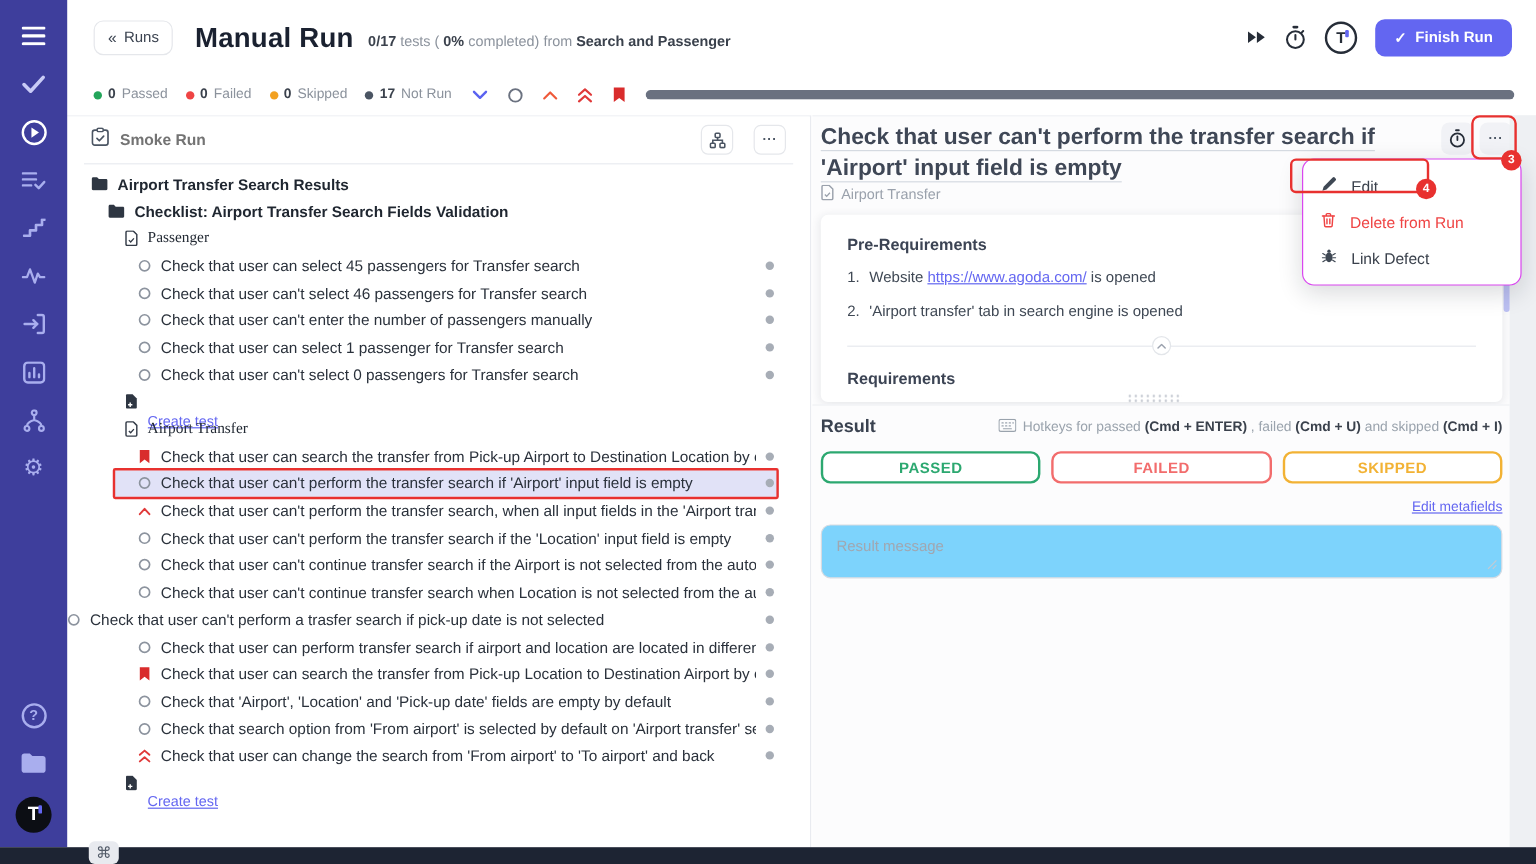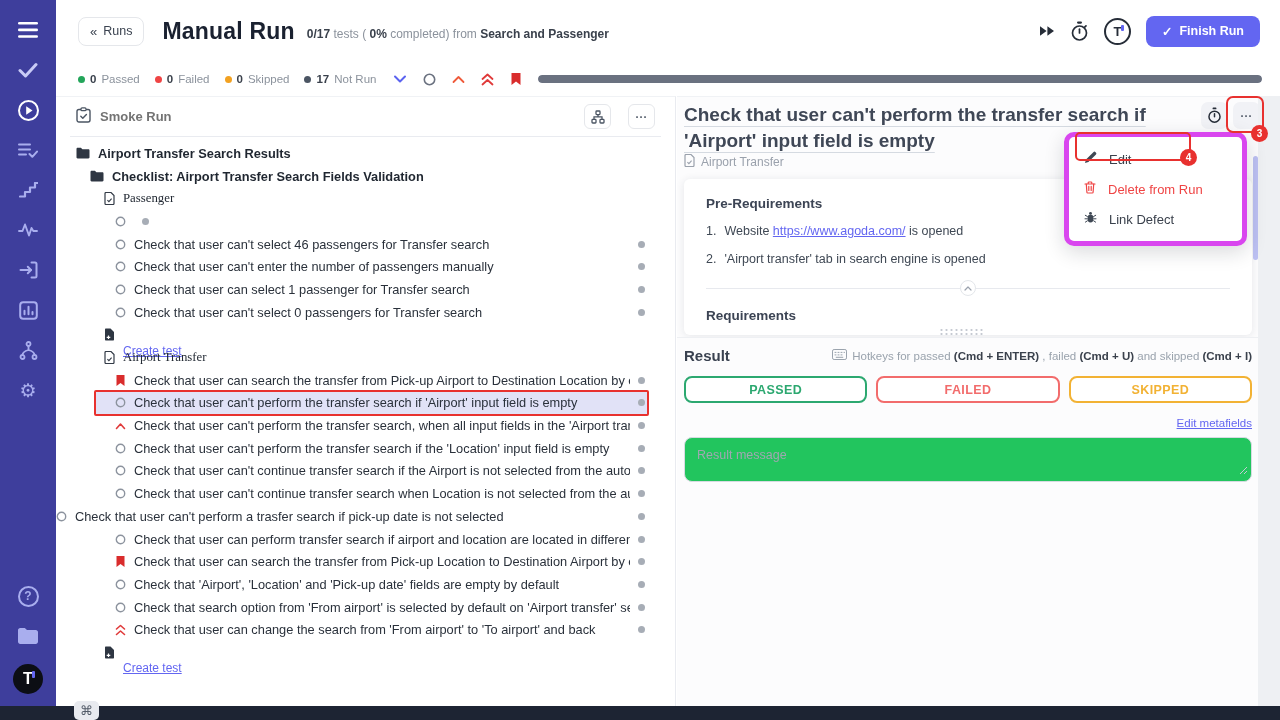--- a/index.html
+++ b/index.html
@@ -109,26 +109,26 @@
   .result-title { font-size:15px; font-weight:700; color:#3a4250; }
   .hotkeys { margin-left:auto; display:flex; align-items:center; gap:5px; font-size:11.5px; color:#9aa3ad; }
   .hotkeys .b { font-weight:700; color:#3a414c; }
   .result-buttons { display:flex; gap:9px; margin-top:12px; width:568px; }
   .status-btn { flex:1; height:27px; background:#fff; border:2px solid; border-radius:8px; font-size:12.5px; font-weight:700;
                 letter-spacing:.4px; cursor:pointer; font-family:inherit; }
   .metafields-row { width:568px; text-align:right; margin-top:10px; }
   .metafields-link { font-size:11.5px; color:#6366f1; text-decoration:underline; cursor:pointer;margin-top:16px; }
   .msg-wrap { position:relative; width:568px; margin-top:6px; }
   .msg-input { width:568px; height:45px; border:1px solid #d7dbe2; border-radius:8px; resize:none; padding:10px 12px;
-               font-size:12.5px; font-family:inherit; color:#3a414c; background:#22c55e; outline:none; }
+               font-size:12.5px; font-family:inherit; color:#3a414c; background:#7dd3fc; outline:none; }
   .msg-input::placeholder { color:#a0a7b1; }
   .resize-corner { position:absolute; right:4px; bottom:7px; pointer-events:none; }
 
   
-  .ctx-menu { position:absolute; left:387px; top:35px; width:183px; background:#fff; border:5px solid #d946ef; border-radius:10px;
+  .ctx-menu { position:absolute; left:408px; top:35px; width:183px; background:#fff; border:1px solid #d946ef; border-radius:10px;
               box-shadow:0 6px 20px rgba(20,26,40,.16); padding:7px 0; z-index:10; }
   .menu-item { height:30px; display:flex; align-items:center; gap:12px; padding:0 15px; font-size:13px; color:#3a414c; cursor:pointer; }
   .menu-item.danger { color:#ef4444; }
 
   
   .anno-box { position:absolute; border:2.5px solid #e8312f; border-radius:5px; z-index:12; pointer-events:none; }
   .anno-more { left:549px; top:-1px; width:38px; height:37px; border-radius:7px; }
   .anno-edit { left:398px; top:35px; width:116px; height:29px; }
   .anno-badge { position:absolute; width:17px; height:17px; background:#e8312f; border-radius:50%; color:#fff; font-size:10px;
                 font-weight:700; display:flex; align-items:center; justify-content:center; z-index:13; }
@@ -359,20 +359,21 @@
             </svg>
           </span>
           <span class="tlabel">Passenger</span>
         </div>
         <div class="trow test" style="padding-left: 59px;">
           <span class="ticon">
             <svg width="11" height="11" viewBox="0 0 11 11">
               <circle cx="5.5" cy="5.5" r="4.2" fill="none" stroke="#8c939e" stroke-width="1.4"></circle>
             </svg>
           </span>
+          <span class="tlabel">Check that user can select 45 passengers for Transfer search</span>
           <span class="rdot"></span>
         </div>
         <div class="trow test" style="padding-left: 59px;">
           <span class="ticon">
             <svg width="11" height="11" viewBox="0 0 11 11">
               <circle cx="5.5" cy="5.5" r="4.2" fill="none" stroke="#8c939e" stroke-width="1.4"></circle>
             </svg>
           </span>
           <span class="tlabel">Check that user can't select 46 passengers for Transfer search</span>
           <span class="rdot"></span>

